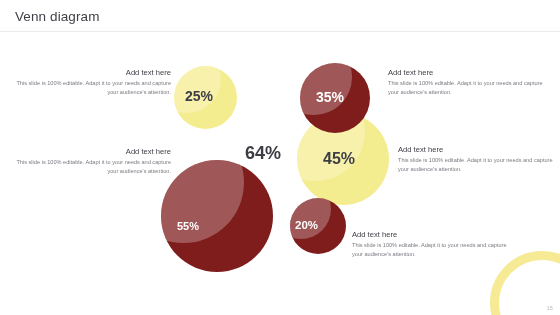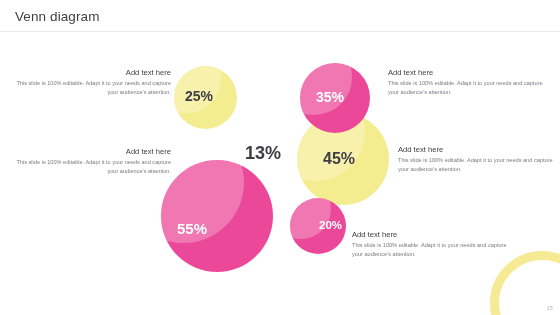--- a/index.html
+++ b/index.html
@@ -93,41 +93,41 @@
     background: rgba(255,255,255,.26);
   }
   .bubble-label {
     position: absolute;
     z-index: 3;
     font-weight: bold;
     white-space: nowrap;
     line-height: 1;
   }
 
-  .b-purple { background: #ec4899; }
+  .b-purple { background: #7f1d1d; }
   .b-yellow { background: #f4ed90; }
 
   .lbl-white { color: #ffffff; }
   .lbl-dark  { color: #3d3d45; }
 
   
   #bubble-25 { left: 174px; top: 66px;  width: 63px;  height: 63px; }
   #bubble-25 .bubble-label { left: 11px; top: 23px; font-size: 14px; }
 
   #bubble-35 { left: 300px; top: 63px;  width: 70px;  height: 70px; z-index: 4; }
   #bubble-35 .bubble-label { left: 16px; top: 27px; font-size: 14px; }
 
   #bubble-45 { left: 297px; top: 113px; width: 92px;  height: 92px; z-index: 2; }
   #bubble-45 .bubble-label { left: 26px; top: 38px; font-size: 16px; }
 
   #bubble-55 { left: 161px; top: 160px; width: 112px; height: 112px; z-index: 3; }
-  #bubble-55 .bubble-label { left: 16px; top: 61px; font-size: 15px; }
+  #bubble-55 .bubble-label { left: 16px; top: 61px; font-size: 11px; }
 
   #bubble-20 { left: 290px; top: 198px; width: 56px;  height: 56px; z-index: 5; }
-  #bubble-20 .bubble-label { left: 29px; top: 22px; font-size: 11.5px; }
+  #bubble-20 .bubble-label { left: 5px; top: 22px; font-size: 11.5px; }
 
   
   .float-label {
     position: absolute;
     font-weight: bold;
     color: #3d3d45;
     white-space: nowrap;
     z-index: 6;
   }
   #label-75 { left: 245px; top: 143px; font-size: 18px; }
@@ -206,19 +206,19 @@
   </div>
 
   <div class="bubble b-purple" id="bubble-55">
     <span class="bubble-label lbl-white">55%</span>
   </div>
 
   <div class="bubble b-purple" id="bubble-20">
     <span class="bubble-label lbl-white">20%</span>
   </div>
 
-  <div class="float-label" id="label-75">13%</div>
+  <div class="float-label" id="label-75">64%</div>
 
   <div class="corner-arc"></div>
 
   <div class="page-number">15</div>
 
 </div>
 
 </body></html>

